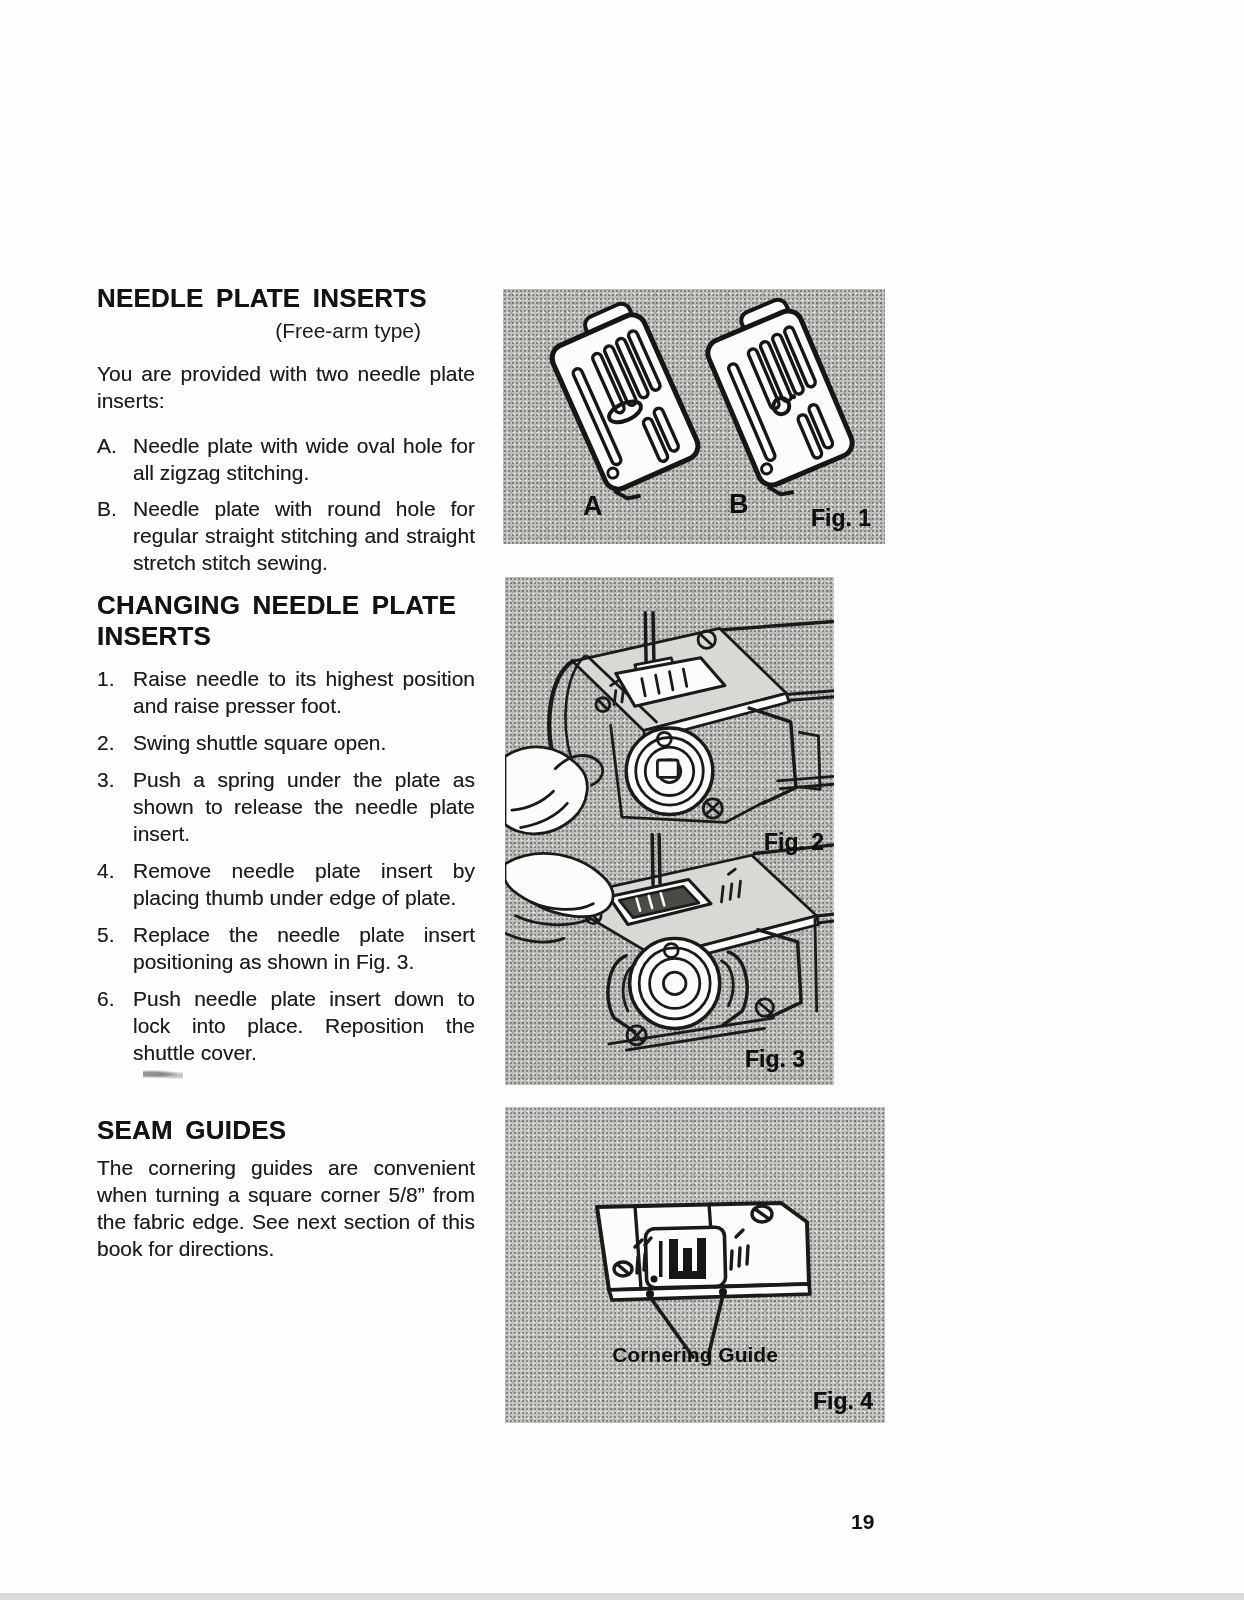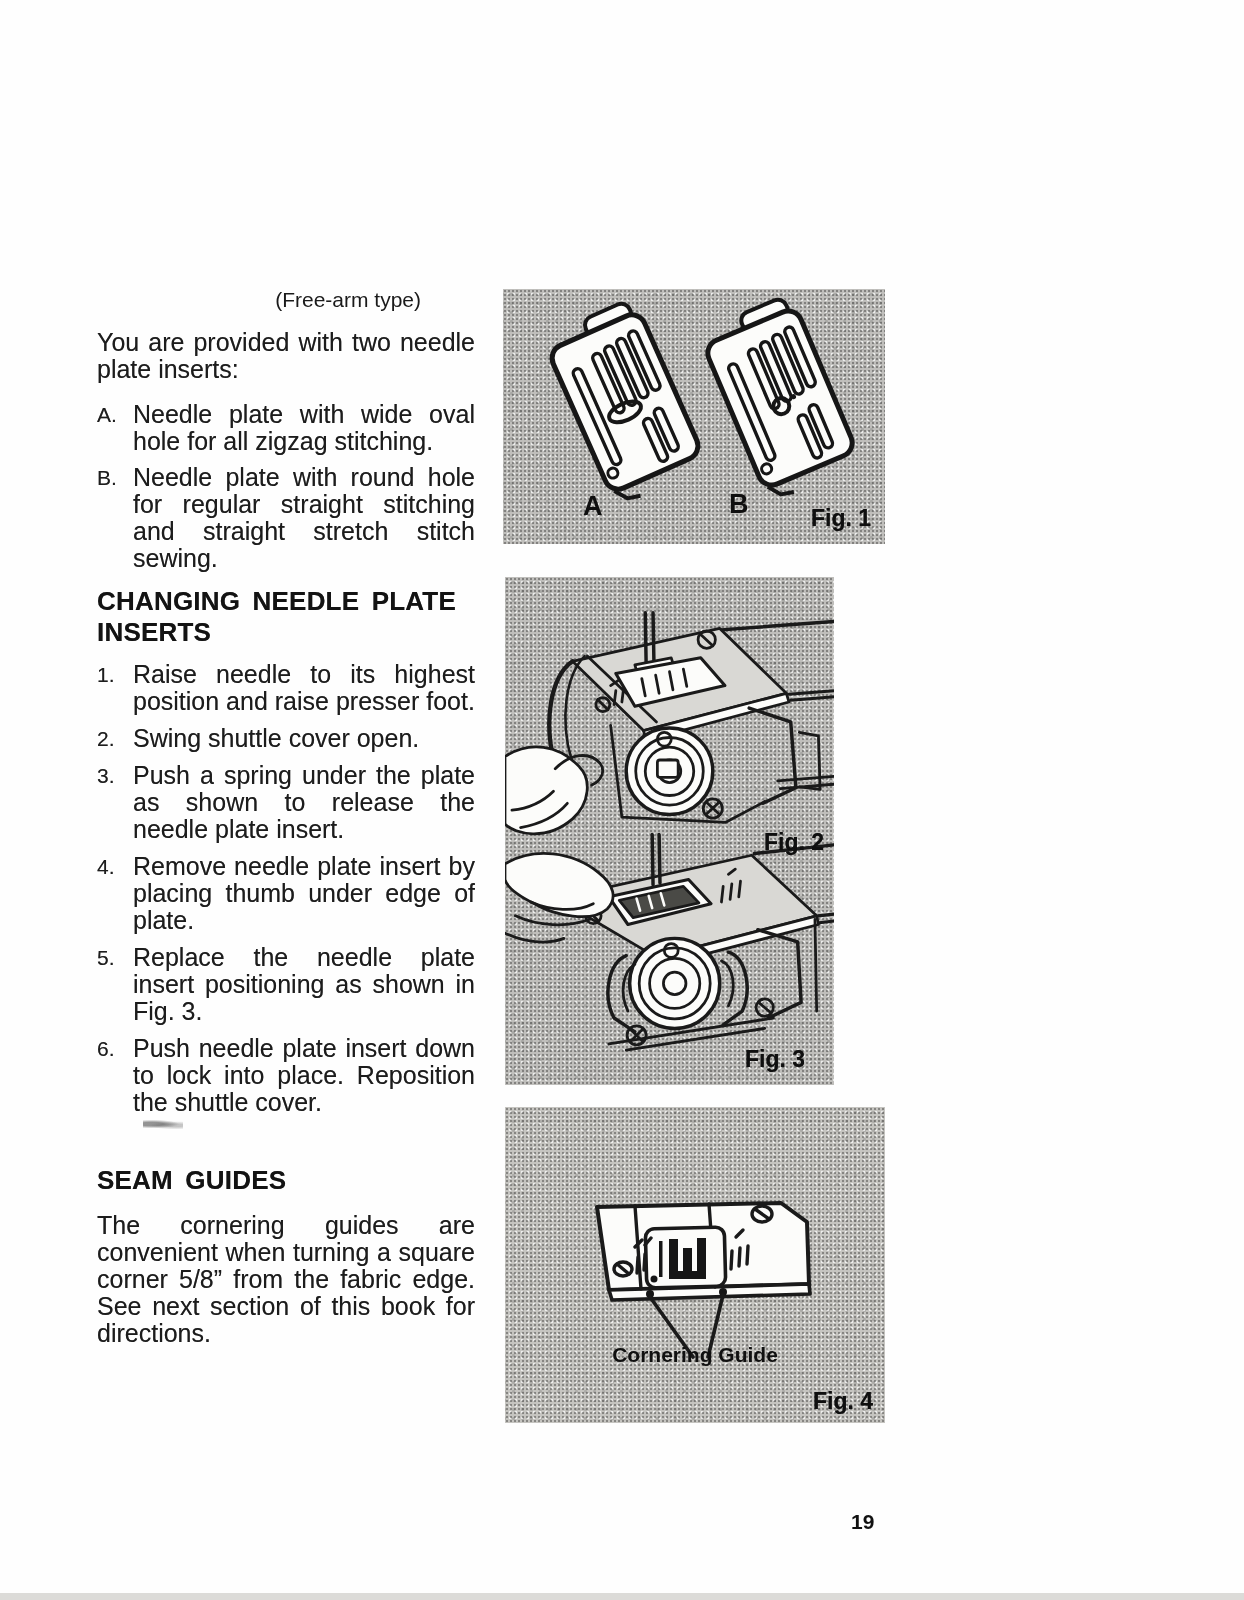--- a/index.html
+++ b/index.html
@@ -9,39 +9,39 @@
     font-family:"Liberation Sans","DejaVu Sans",sans-serif;
     -webkit-font-smoothing:antialiased;
   }
   .page{position:absolute;inset:0;}
   .text-col{position:absolute;left:97px;top:283px;width:378px;}
   .h-main{
     font-size:26px;line-height:31px;font-weight:700;letter-spacing:.2px;
     word-spacing:5px;color:#131313;margin:0;text-shadow:0 0 .5px rgba(0,0,0,.55);
   }
   .subtitle{width:324px;text-align:right;font-size:21px;line-height:27px;margin-top:3px;color:#1a1a1a;}
-  .body-text{font-size:25px;line-height:27px;text-align:justify;color:#1c1c1c;margin:0;
+  .body-text{font-size:21px;line-height:27px;text-align:justify;color:#1c1c1c;margin:0;
     text-shadow:0 0 .4px rgba(0,0,0,.45);}
   .intro{margin-top:16px;}
   .list{margin:0;padding:0;}
   .item{display:flex;margin-top:10px;}
   .item.first{margin-top:13px;}
   .item .marker{flex:none;width:36px;font-size:21px;line-height:27px;
     text-shadow:0 0 .4px rgba(0,0,0,.45);}
   .item .li-text{flex:1;}
   .itemA{margin-top:18px;}
   .itemB{margin-top:9px;}
   .h-changing{margin-top:14px;}
   .smudge{width:40px;height:9px;margin:4px 0 0 46px;
     background:
       radial-gradient(ellipse at 22% 45%, rgba(60,60,60,.55) 0 26%, transparent 62%),
       radial-gradient(ellipse at 82% 60%, rgba(90,90,90,.35) 0 18%, transparent 55%);}
   .h-seam{margin-top:36px;}
   .para1{margin-top:17px;}
-  .para2{margin-top:16px;}
+  .para2{margin-top:8px;}
 
   .figure{position:absolute;overflow:hidden;}
   .halftone{
     background-color:#c0bfbc;
     background-image:
       radial-gradient(circle, rgba(20,20,20,.36) 1px, transparent 1.6px),
       radial-gradient(circle, rgba(255,255,255,.7) 1px, transparent 1.6px),
       radial-gradient(circle, rgba(60,60,60,.18) 1.2px, transparent 2px);
     background-size:4px 4px,6px 6px,9px 9px;
     background-position:0 0,2px 2px,4px 1px;
@@ -65,20 +65,21 @@
   .page-number{position:absolute;left:851px;top:1510px;font-size:21px;font-weight:700;color:#111;}
   .bottom-edge{position:absolute;left:0;right:0;bottom:0;height:7px;background:#dcdbd8;}
 </style>
 </head>
 <body>
 
 <div class="page">
 
   <div class="text-col">
 
+    <h1 class="h-main">NEEDLE PLATE INSERTS</h1>
     <div class="subtitle">(Free-arm type)</div>
 
     <p class="body-text intro">You are provided with two needle plate inserts:</p>
 
     <div class="list">
       <div class="item itemA">
         <span class="marker">A.</span>
         <div class="body-text li-text">Needle plate with wide oval hole for all zigzag stitching.</div>
       </div>
       <div class="item itemB">
@@ -89,21 +90,21 @@
 
     <h2 class="h-main h-changing">CHANGING NEEDLE PLATE INSERTS</h2>
 
     <div class="list">
       <div class="item first">
         <span class="marker">1.</span>
         <div class="body-text li-text">Raise needle to its highest position and raise presser foot.</div>
       </div>
       <div class="item">
         <span class="marker">2.</span>
-        <div class="body-text li-text">Swing shuttle cover open.</div>
+        <div class="body-text li-text">Swing shuttle square open.</div>
       </div>
       <div class="item">
         <span class="marker">3.</span>
         <div class="body-text li-text">Push a spring under the plate as shown to release the needle plate insert.</div>
       </div>
       <div class="item">
         <span class="marker">4.</span>
         <div class="body-text li-text">Remove needle plate insert by placing thumb under edge of plate.</div>
       </div>
       <div class="item">

